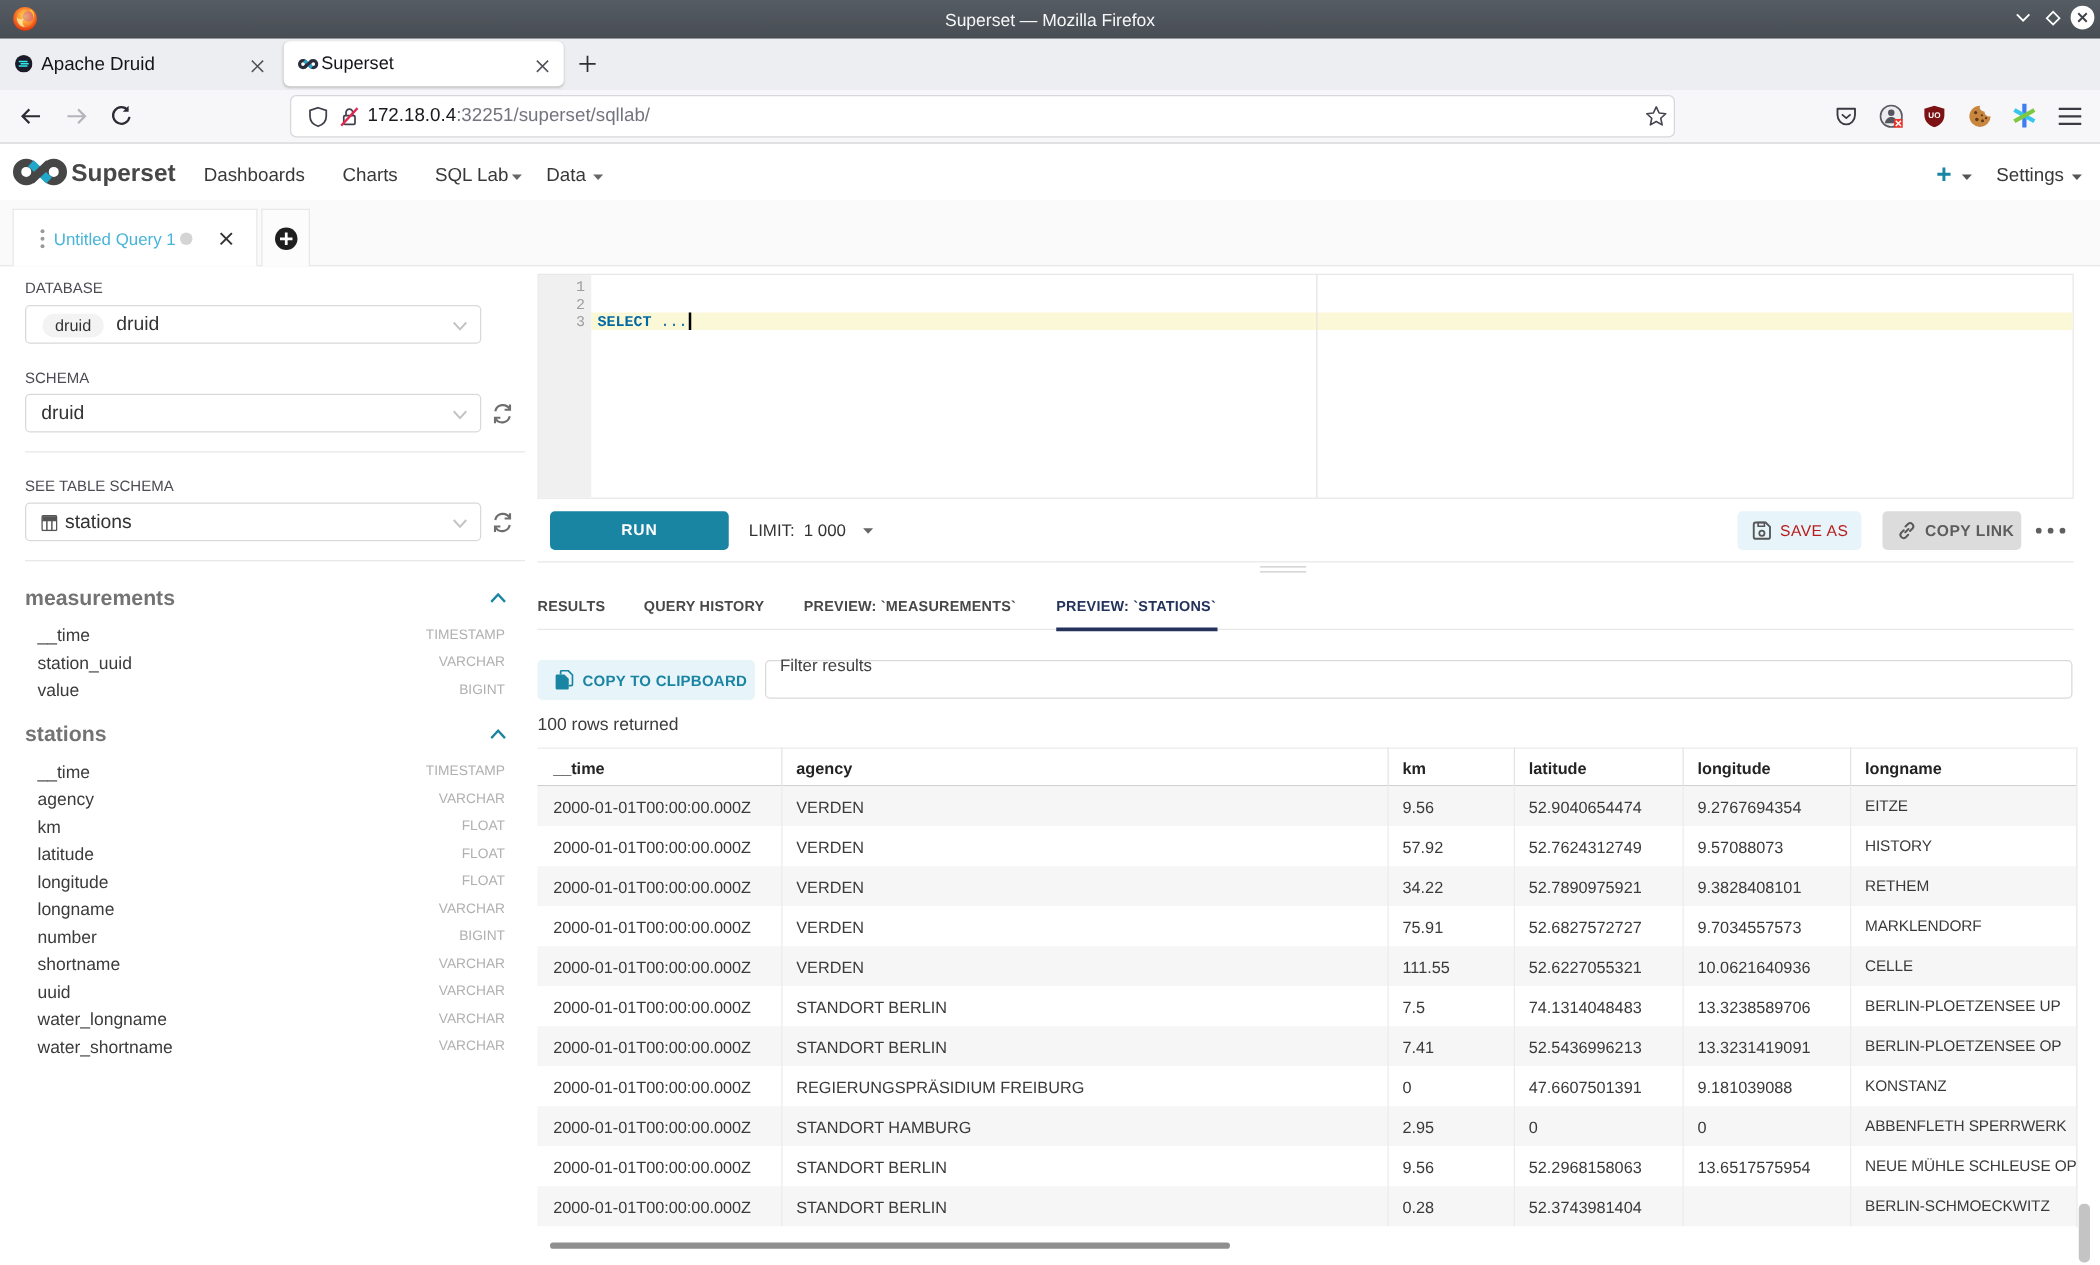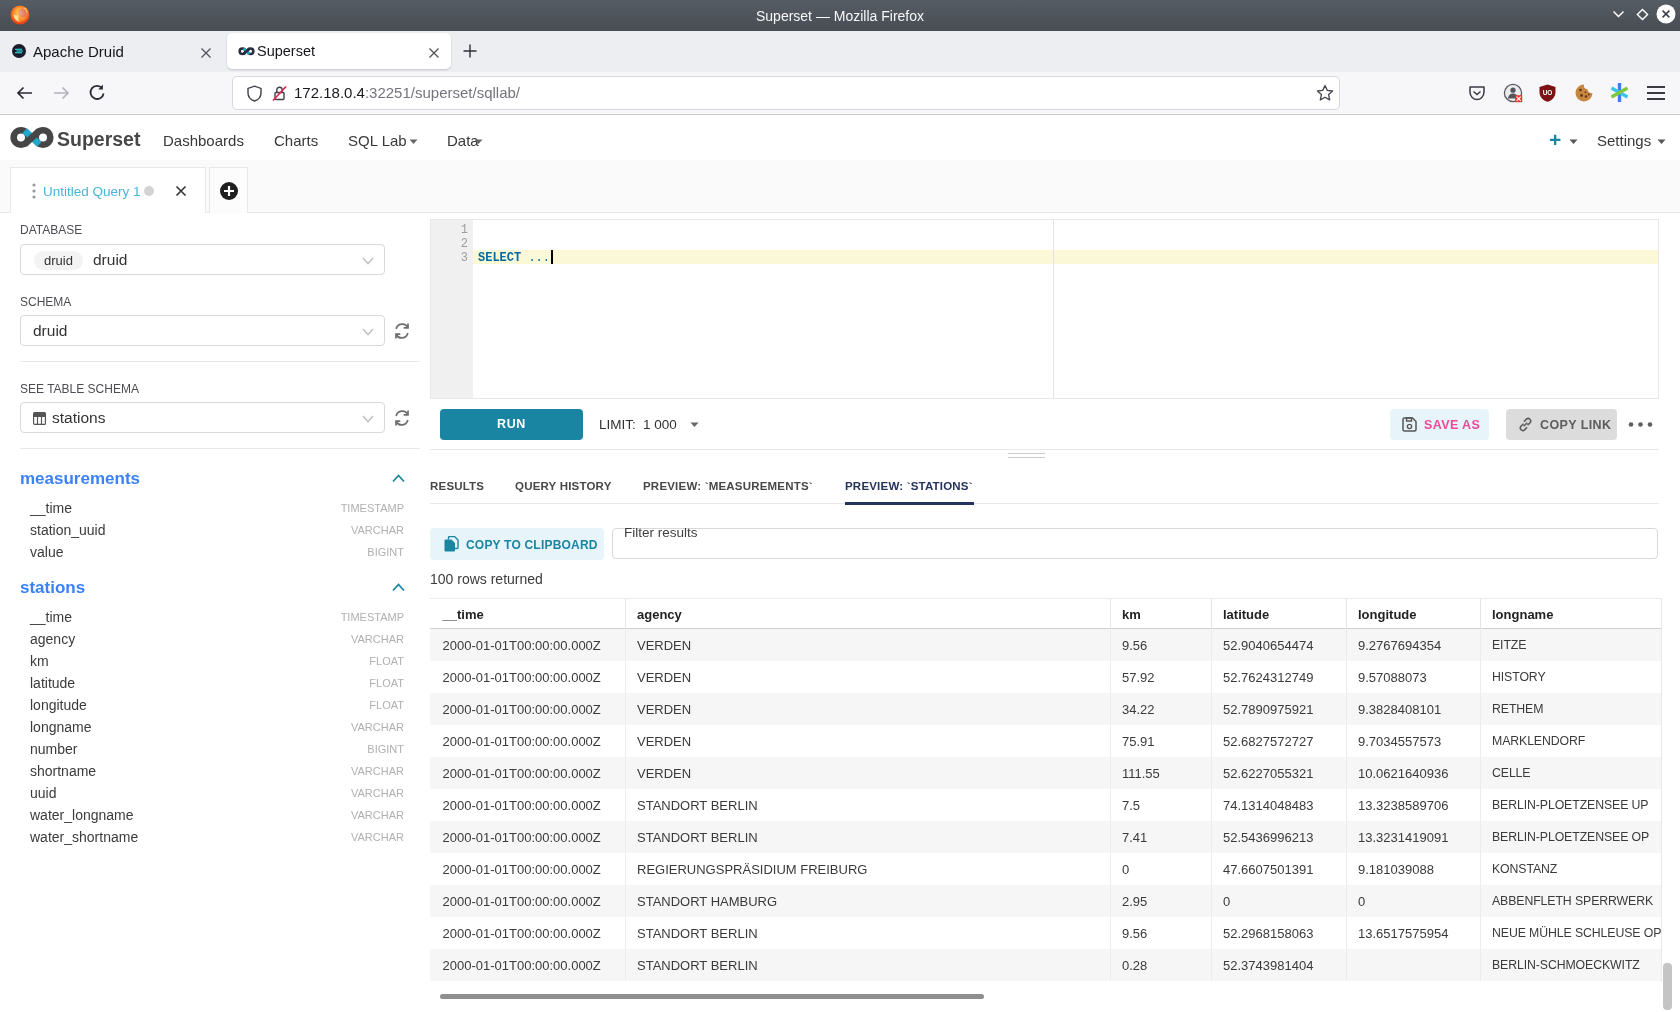--- a/index.html
+++ b/index.html
@@ -19,21 +19,21 @@
 #ssheader { left:0; top:115px; width:1680px; height:45px; background:#fff; }
 .nav { font-size:15px; color:#383838; }
 
 #qtabstrip { left:0; top:160px; width:1680px; height:53px; background:#fafafa; border-bottom:1px solid #e8e8e8; }
 #qtab { left:10px; top:7px; width:196px; height:46px; background:#fff; border:1px solid #e8e8e8; border-bottom:none; }
 #qplus { left:209px; top:7px; width:39px; height:46px; background:#fcfcfc; border:1px solid #e8e8e8; border-bottom:none; }
 
 .lbl { font-size:12px; color:#4c4c54; }
 .sel { background:#fff; border:1px solid #d9d9d9; border-radius:4px; }
 .divider { height:1px; background:#e8e8e8; }
-.secthead { font-size:17px; font-weight:bold; color:#3b82f6; }
+.secthead { font-size:17px; font-weight:bold; color:#737373; }
 .colname { font-size:14px; color:#3b3b3b; }
 .coltype { font-size:11px; color:#b0b0b0; text-align:right; }
 
 #editor { left:430px; top:219px; width:1229px; height:180px; background:#fff; border:1px solid #e8e8e8; }
 #gutter { left:0; top:0; width:42px; height:178px; background:#f0f0f0; }
 .lnum { font-family:"Liberation Mono",monospace; font-size:12px; color:#9d9d9d; width:33px; text-align:right; }
 .cl { font-family:"Liberation Mono",monospace; font-size:12px; white-space:pre; }
 
 #runbtn { left:440px; top:409px; width:143px; height:31px; background:#1a85a2; border-radius:4px; color:#fff; font-size:12.5px; font-weight:bold; letter-spacing:.6px; text-align:center; line-height:31px; }
 .btn { border-radius:4px; font-size:12.5px; font-weight:bold; letter-spacing:.4px; }
@@ -163,21 +163,21 @@
   <path d="M14.7 4.6 L29.3 18.4" stroke="#20a7c9" stroke-width="6.6"></path>
   <path d="M14.7 18.4 L29.3 4.6" stroke="#464646" stroke-width="6.6"></path>
 </svg>
 <div class="abs" style="left:57px;top:128px;font-size:19.5px;font-weight:bold;color:#474747">Superset</div>
 <div class="abs nav" style="left:163px;top:132px">Dashboards</div>
 <div class="abs nav" style="left:274px;top:132px">Charts</div>
 <div class="abs nav" style="left:348px;top:132px">SQL Lab</div>
 <svg class="abs" style="left:409px;top:139px" width="9" height="6" viewBox="0 0 9 6">
     <path d="M0.5 0.5 L4.5 5 L8.5 0.5 Z" fill="#666"></path>
   </svg>
-<div class="abs nav" style="left:447px;top:132px">Data</div>
+<div class="abs nav" style="left:437px;top:132px">Data</div>
 <svg class="abs" style="left:474px;top:139px" width="9" height="6" viewBox="0 0 9 6">
     <path d="M0.5 0.5 L4.5 5 L8.5 0.5 Z" fill="#666"></path>
   </svg>
 <div class="abs" style="left:1549px;top:128px;font-size:21px;font-weight:bold;color:#1a85a2">+</div>
 <svg class="abs" style="left:1569px;top:139px" width="9" height="6" viewBox="0 0 9 6">
     <path d="M0.5 0.5 L4.5 5 L8.5 0.5 Z" fill="#555"></path>
   </svg>
 <div class="abs nav" style="left:1597px;top:132px;font-size:15px">Settings</div>
 <svg class="abs" style="left:1657px;top:139px" width="9" height="6" viewBox="0 0 9 6">
     <path d="M0.5 0.5 L4.5 5 L8.5 0.5 Z" fill="#555"></path>
@@ -299,21 +299,21 @@
 <div class="abs" style="left:643px;top:417px;font-size:13.5px;color:#333">1 000</div>
 <svg class="abs" style="left:690px;top:422px" width="9" height="6" viewBox="0 0 9 6">
     <path d="M0.5 0.5 L4.5 5 L8.5 0.5 Z" fill="#666"></path>
   </svg>
 <div class="abs btn" style="left:1390px;top:409px;width:99px;height:31px;background:#e7f4f9"></div>
 <svg class="abs" style="left:1401px;top:416px" width="17" height="17" viewBox="0 0 17 17">
   <path d="M2 3.5 A1.5 1.5 0 0 1 3.5 2 H11.5 L15 5.5 V13.5 A1.5 1.5 0 0 1 13.5 15 H3.5 A1.5 1.5 0 0 1 2 13.5 Z" stroke="#565656" stroke-width="1.5" fill="none"></path>
   <circle cx="8.5" cy="10.5" r="2.1" stroke="#565656" stroke-width="1.4" fill="none"></circle>
   <path d="M5.5 2 H10.5 V5 H5.5 Z" stroke="#565656" stroke-width="1.3" fill="none"></path>
 </svg>
-<div class="abs" style="left:1424px;top:418px;font-size:12.5px;font-weight:bold;letter-spacing:.4px;color:#ec4899">SAVE AS</div>
+<div class="abs" style="left:1424px;top:418px;font-size:12.5px;font-weight:normal;letter-spacing:.4px;color:#b91c1c">SAVE AS</div>
 <div class="abs btn" style="left:1506px;top:409px;width:111px;height:31px;background:#dcdcdc"></div>
 <svg class="abs" style="left:1517px;top:416px" width="17" height="17" viewBox="0 0 17 17">
   <path d="M7.2 9.8 L9.8 7.2 M6 8.2 L4 10.2 A2.55 2.55 0 0 0 7.6 13.8 L9.6 11.8 M11 8.8 L13 6.8 A2.55 2.55 0 0 0 9.4 3.2 L7.4 5.2" stroke="#5a5a5a" stroke-width="1.6" fill="none" stroke-linecap="round"></path>
 </svg>
 <div class="abs" style="left:1540px;top:418px;font-size:12.5px;font-weight:bold;letter-spacing:.4px;color:#5c5c5c">COPY LINK</div>
 <svg class="abs" style="left:1626px;top:420px" width="29" height="9" viewBox="0 0 29 9">
     <circle cx="5" cy="4.5" r="2.3" fill="#5f5f5f"></circle>
     <circle cx="14.5" cy="4.5" r="2.3" fill="#5f5f5f"></circle>
     <circle cx="24" cy="4.5" r="2.3" fill="#5f5f5f"></circle>
   </svg>

